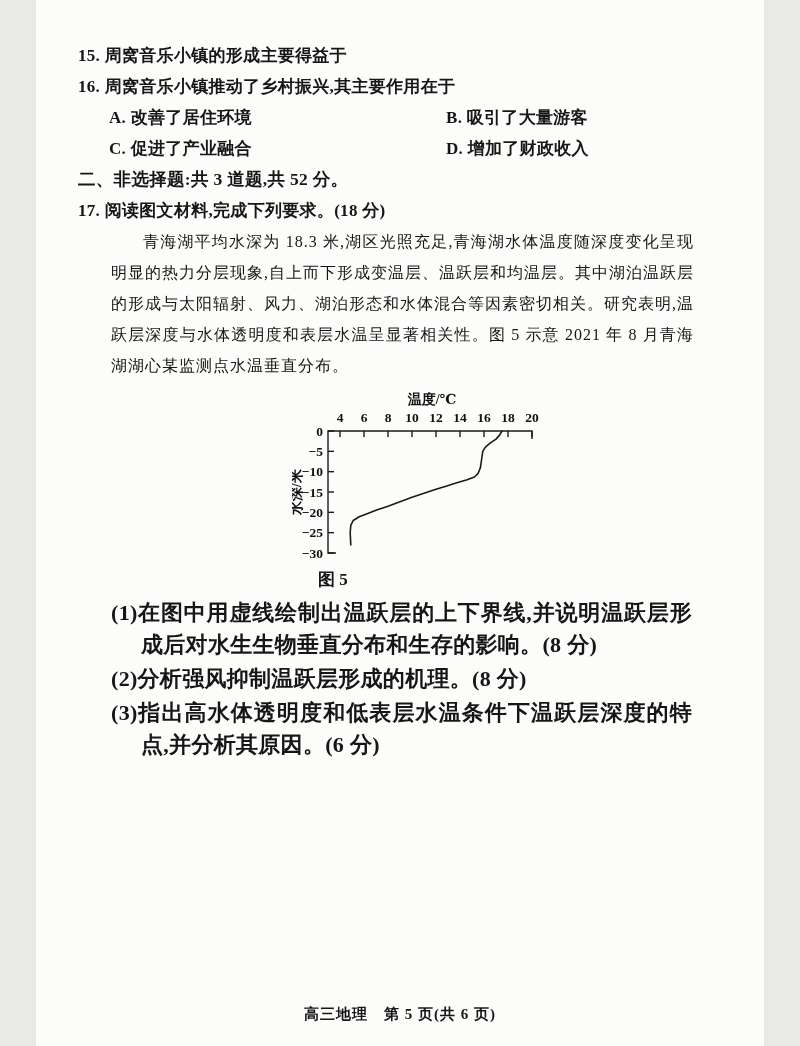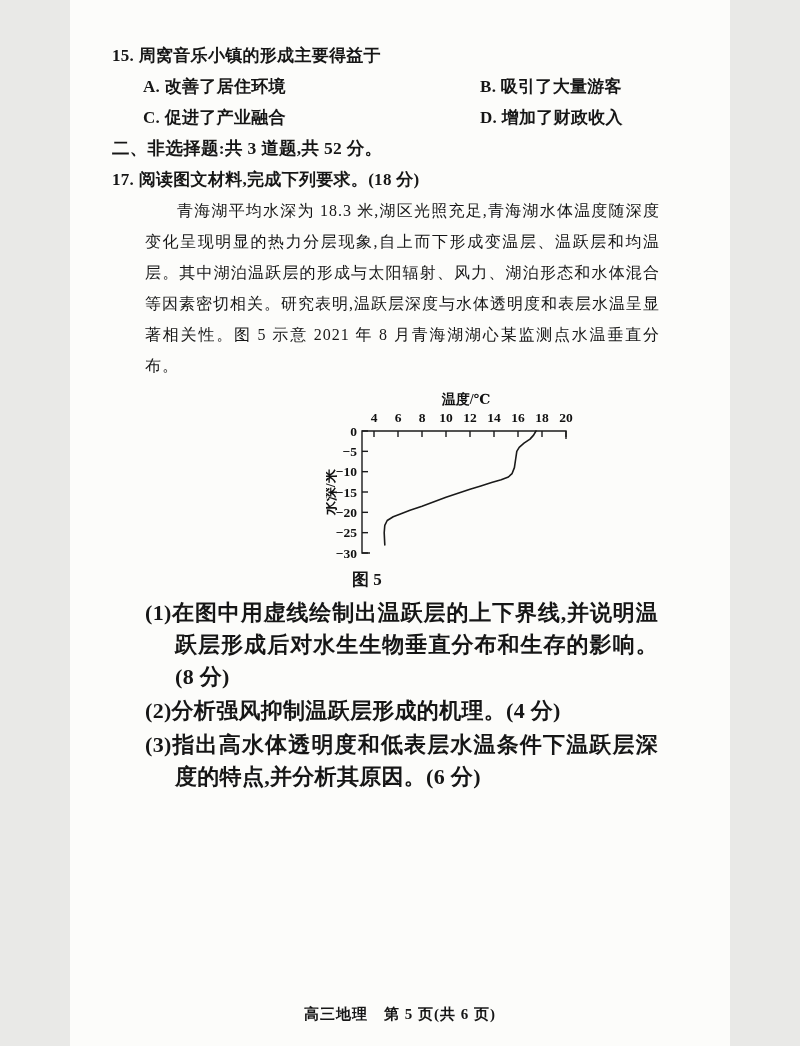--- a/index.html
+++ b/index.html
@@ -1,20 +1,20 @@
 <!DOCTYPE html>
 <html><head>
 <meta charset="utf-8">
 <style>
   * { margin: 0; padding: 0; box-sizing: border-box; }
   html, body { background: #e9e9e7; }
   body { font-family: "Liberation Serif", "DejaVu Serif", serif; color: #161616; }
   .page {
     position: relative;
-    width: 660px; height: 1046px;
+    width: 728px; height: 1046px;
     margin: 0 auto;
     background: #fcfcfa;
     padding: 40px 58px 0 42px;
     overflow: hidden;
   }
   .stem {
     font-size: 17px; font-weight: 600;
     line-height: 31px;
     letter-spacing: .3px;
   }
@@ -77,20 +77,21 @@
 </head>
 <body>
 
 <div class="page">
 
   <section>
     <div class="stem">15. 周窝音乐小镇的形成主要得益于</div>
   </section>
 
   <section>
+    <div class="stem">16. 周窝音乐小镇推动了乡村振兴,其主要作用在于</div>
     <div class="options">
       <div class="opt">A. 改善了居住环境</div>
       <div class="opt">B. 吸引了大量游客</div>
       <div class="opt">C. 促进了产业融合</div>
       <div class="opt">D. 增加了财政收入</div>
     </div>
   </section>
 
   <div class="section-heading">二、非选择题:共 3 道题,共 52 分。</div>
 
@@ -136,19 +137,19 @@
             <text class="tick ty" x="31" y="146.16666666666666">−25</text>
             <line class="axline" x1="36" y1="162" x2="42" y2="162"></line>
             <text class="tick ty" x="31" y="166.5">−30</text>
             <polyline class="curve" points="210.0,40.0 207.6,44.1 204.0,48.1 198.0,52.2 193.2,56.3 190.8,60.3 189.6,68.5 188.4,76.6 186.0,82.7 182.4,86.0 175.2,88.8 165.6,91.6 154.8,94.9 144.0,98.2 132.0,102.2 120.0,106.3 108.0,110.8 96.0,115.2 84.0,119.3 74.4,123.0 67.2,125.8 61.2,129.5 58.8,134.3 58.2,141.7 58.8,153.9"></polyline>
           </g>
       </svg>
       <figcaption>图 5</figcaption>
     </figure>
 
     <div class="subq">(1)在图中用虚线绘制出温跃层的上下界线,并说明温跃层形成后对水生生物垂直分布和生存的影响。(8 分)</div>
-    <div class="subq">(2)分析强风抑制温跃层形成的机理。(4 分)</div>
+    <div class="subq">(2)分析强风抑制温跃层形成的机理。(8 分)</div>
     <div class="subq">(3)指出高水体透明度和低表层水温条件下温跃层深度的特点,并分析其原因。(6 分)</div>
   </section>
 
   <div class="footer">高三地理　第 5 页(共 6 页)</div>
 
 </div>
 
 </body></html>

